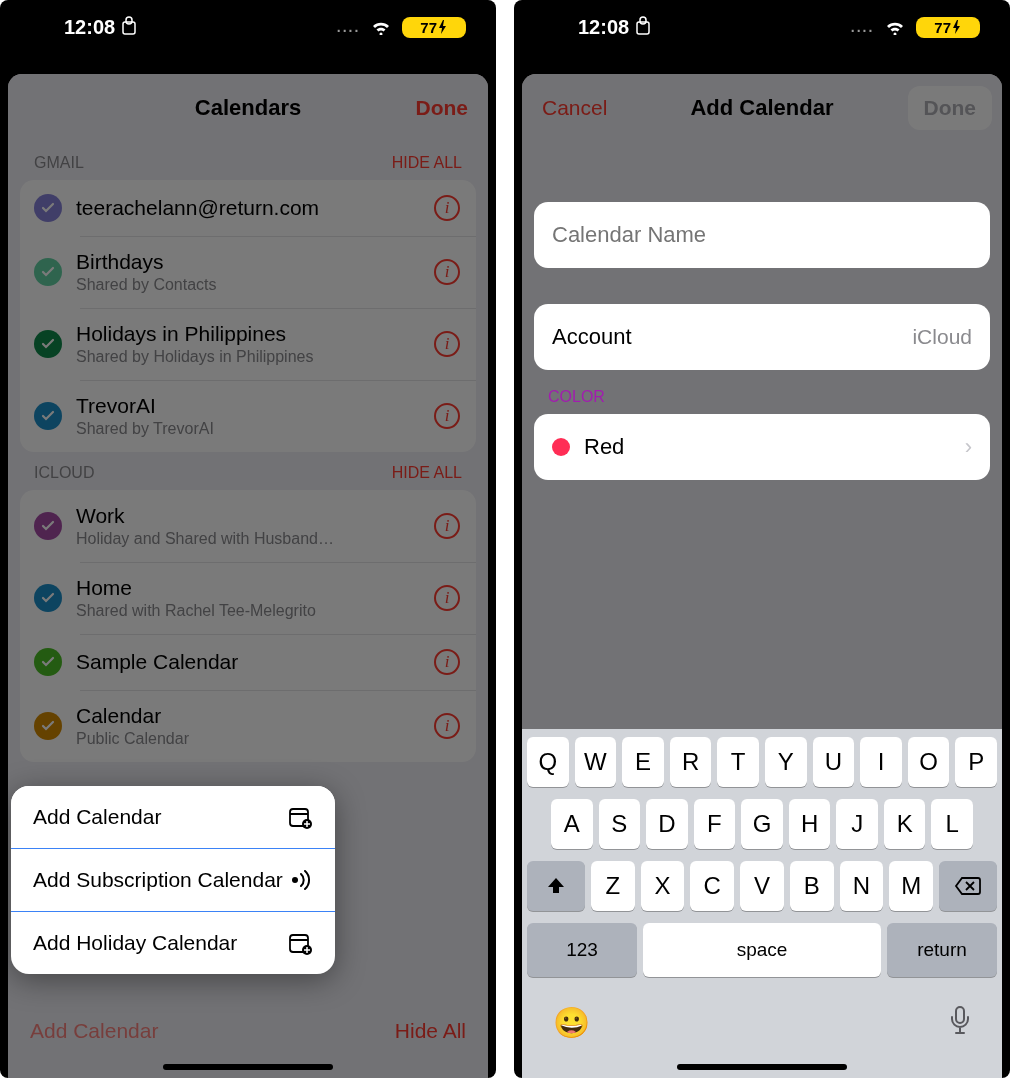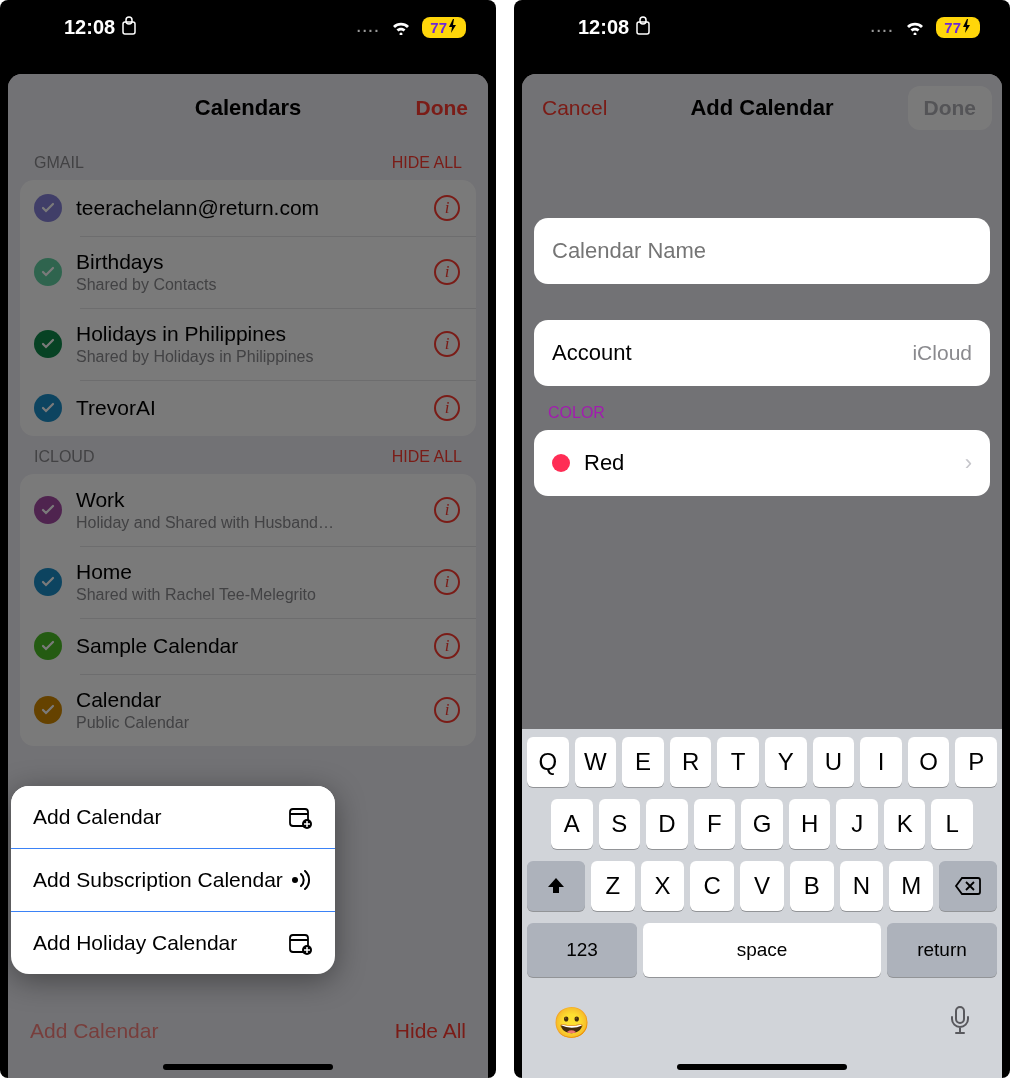--- a/index.html
+++ b/index.html
@@ -3,21 +3,21 @@
 <meta charset="utf-8">
 <style>
   * { box-sizing: border-box; margin: 0; padding: 0; font-family: -apple-system, "Helvetica Neue", Arial, sans-serif; }
   body { background: #fff; display: flex; gap: 18px; padding: 0; }
   .phone { width: 496px; height: 1078px; background: #000; position: relative; overflow: hidden; border-radius: 8px; }
   .status-bar { height: 54px; display: flex; align-items: center; justify-content: space-between; padding: 0 30px 0 50px; color: #fff; font-size: 20px; font-weight: 600; }
   .status-left { display: flex; align-items: center; gap: 6px; margin-left: 14px; }
   .status-right { display: flex; align-items: center; gap: 10px; }
   .dotdot { font-size: 14px; color: #999; letter-spacing: 2px; }
   .wifi-icon svg { display: block; }
-  .batt { background: #ffd60a; color: #6d28d9; border-radius: 8px; padding: 2px 8px; font-size: 15px; font-weight: 700; display: flex; align-items: flex-start; }
+  .batt { background: #ffd60a; color: #000000; border-radius: 8px; padding: 2px 18px; font-size: 15px; font-weight: 700; display: flex; align-items: center; }
   .screen { position: absolute; top: 74px; left: 8px; right: 8px; bottom: 0; background: #efeef4; border-radius: 14px 14px 0 0; overflow: hidden; }
   .dim-overlay { position: absolute; inset: 0; background: rgba(0,0,0,0.52); pointer-events: none; }
   .nav { display: flex; align-items: center; justify-content: center; height: 68px; position: relative; }
   .nav-title { font-size: 22px; font-weight: 600; color: #000; }
   .nav-left { position: absolute; left: 20px; color: #ff3b30; font-size: 21px; }
   .nav-right { position: absolute; right: 20px; color: #ff3b30; font-size: 21px; font-weight: 600; }
   .nav-right.pill { background: #fff; color: #b0b0b6; padding: 10px 16px; border-radius: 12px; right: 10px; }
   .section-header { display: flex; justify-content: space-between; padding: 12px 26px 8px 26px; font-size: 16px; color: #8a8a8e; }
   .hide-all { color: #ff3b30; font-weight: 500; }
   .list { background: #fff; margin: 0 12px; border-radius: 14px; }
@@ -52,21 +52,21 @@
   .krow { display: flex; gap: 6px; margin-bottom: 12px; justify-content: center; }
   .key { flex: 1; background: #fff; border-radius: 6px; height: 50px; display: flex; align-items: center; justify-content: center; font-size: 24px; color: #000; box-shadow: 0 1px 0 rgba(0,0,0,0.3); }
   .key.mod { background: #adb2bb; }
   .key.shift { flex: 0 0 58px; }
   .key.del { flex: 0 0 58px; }
   .krow.bot .key { height: 54px; font-size: 19px; }
   .key.num { flex: 0 0 110px; }
   .key.space { flex: 1; }
   .key.ret { flex: 0 0 110px; }
   .kextra { display: flex; justify-content: space-between; padding: 16px 26px 36px 26px; font-size: 30px; color: #59595e; }
-  .right-block { position: absolute; top: 144px; left: 0; right: 0; z-index: 60; }
+  .right-block { position: absolute; top: 128px; left: 0; right: 0; z-index: 60; }
 </style>
 </head>
 <body>
 
 <div class="phone">
   <div class="status-bar">
     <div class="status-left">
       <span>12:08</span>
       <span>
         <svg width="16" height="20" viewBox="0 0 16 20">
@@ -139,20 +139,21 @@
       <span class="info-icon">i</span>
           </div>
           <div class="row">
             <span class="check" style="background:#1c8fc9">
               <svg width="14" height="14" viewBox="0 0 14 14">
                 <path d="M2 7l3 3 7-7" stroke="#fff" stroke-width="2.2" fill="none" stroke-linecap="round"></path>
               </svg>
             </span>
       <span class="row-txt">
               <span class="row-main">TrevorAI</span>
+              <span class="row-sub">Shared by TrevorAI</span>
             </span>
       <span class="info-icon">i</span>
           </div>
         </div>
         <div class="section-header">
           <span>ICLOUD</span>
           <span class="hide-all">HIDE ALL</span>
         </div>
         <div class="list">
           <div class="row">

